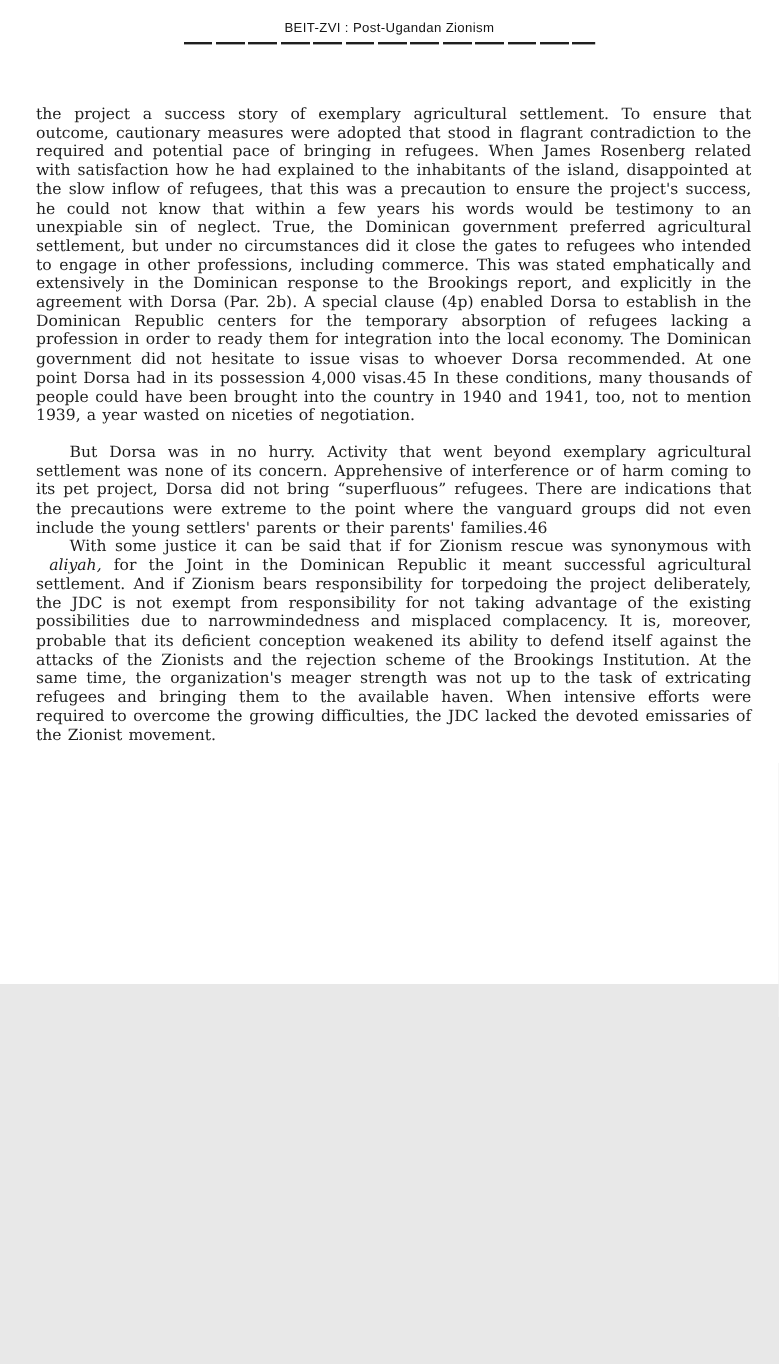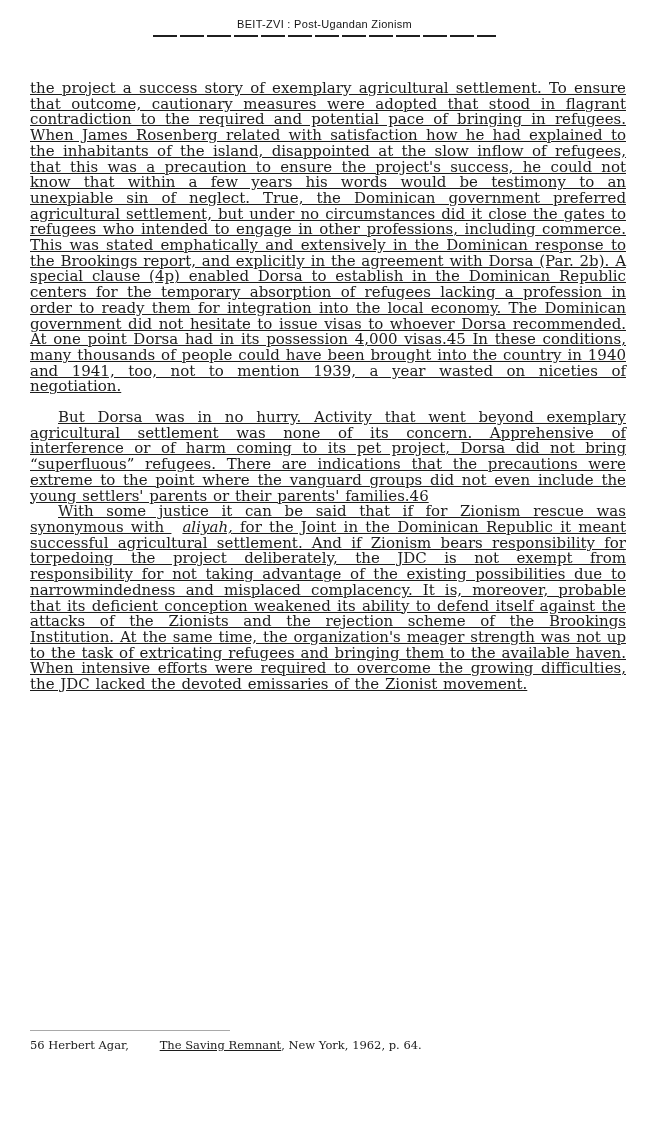--- a/index.html
+++ b/index.html
@@ -3,21 +3,21 @@
 <meta charset="utf-8">
 <style>
   html, body {
     margin: 0;
     padding: 0;
     background: #e8e8e8;
   }
   .page {
     position: relative;
     width: 649px;
-    height: 1137px;
+    height: 820px;
     margin: 0 auto;
     background: #ffffff;
     overflow: hidden;
     font-family: "DejaVu Serif", serif;
     color: #1c1c1c;
   }
 
   
   .header {
     position: absolute;
@@ -35,28 +35,27 @@
   .header-rule {
     width: 343px;
     height: 2px;
     margin: 5px auto 0 auto;
     background: repeating-linear-gradient(to right, #1f1f1f 0px, #1f1f1f 24px, rgba(0,0,0,0) 24px, rgba(0,0,0,0) 27px);
   }
 
   
   .body-text {
     position: absolute;
-    top: 81px;
+    top: 88px;
     left: 30px;
     width: 596px;
-    font-size: 15px;
+    font-size: 13px;
     line-height: 15.7px;
     text-align: justify;
     word-spacing: 1px;
-    text-decoration: underline;
   }
   .para { margin: 0; }
   .para.indent { text-indent: 28px; }
   .para.gap-above { margin-top: 15px; }
   .para em { font-style: italic; margin-left: 11px; }
 
   
   .footnotes {
     position: absolute;
     top: 1030px;

